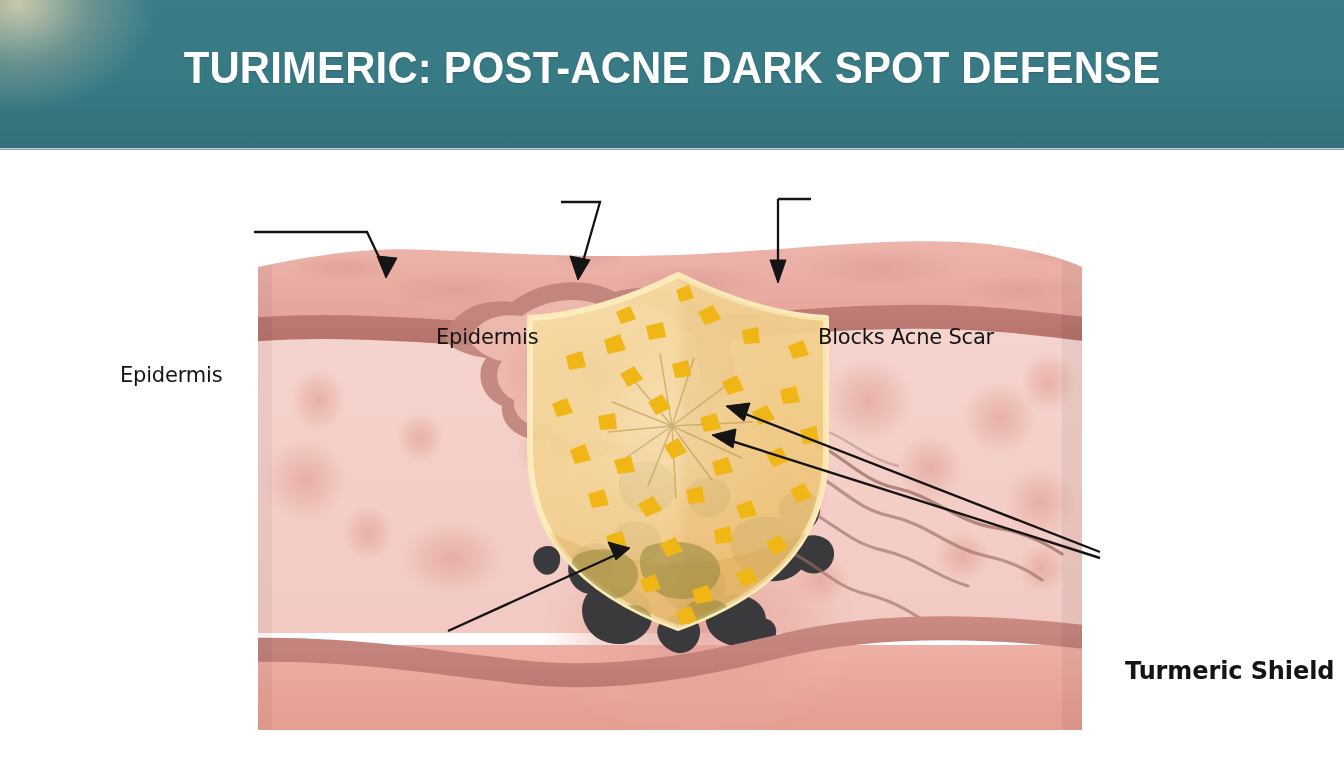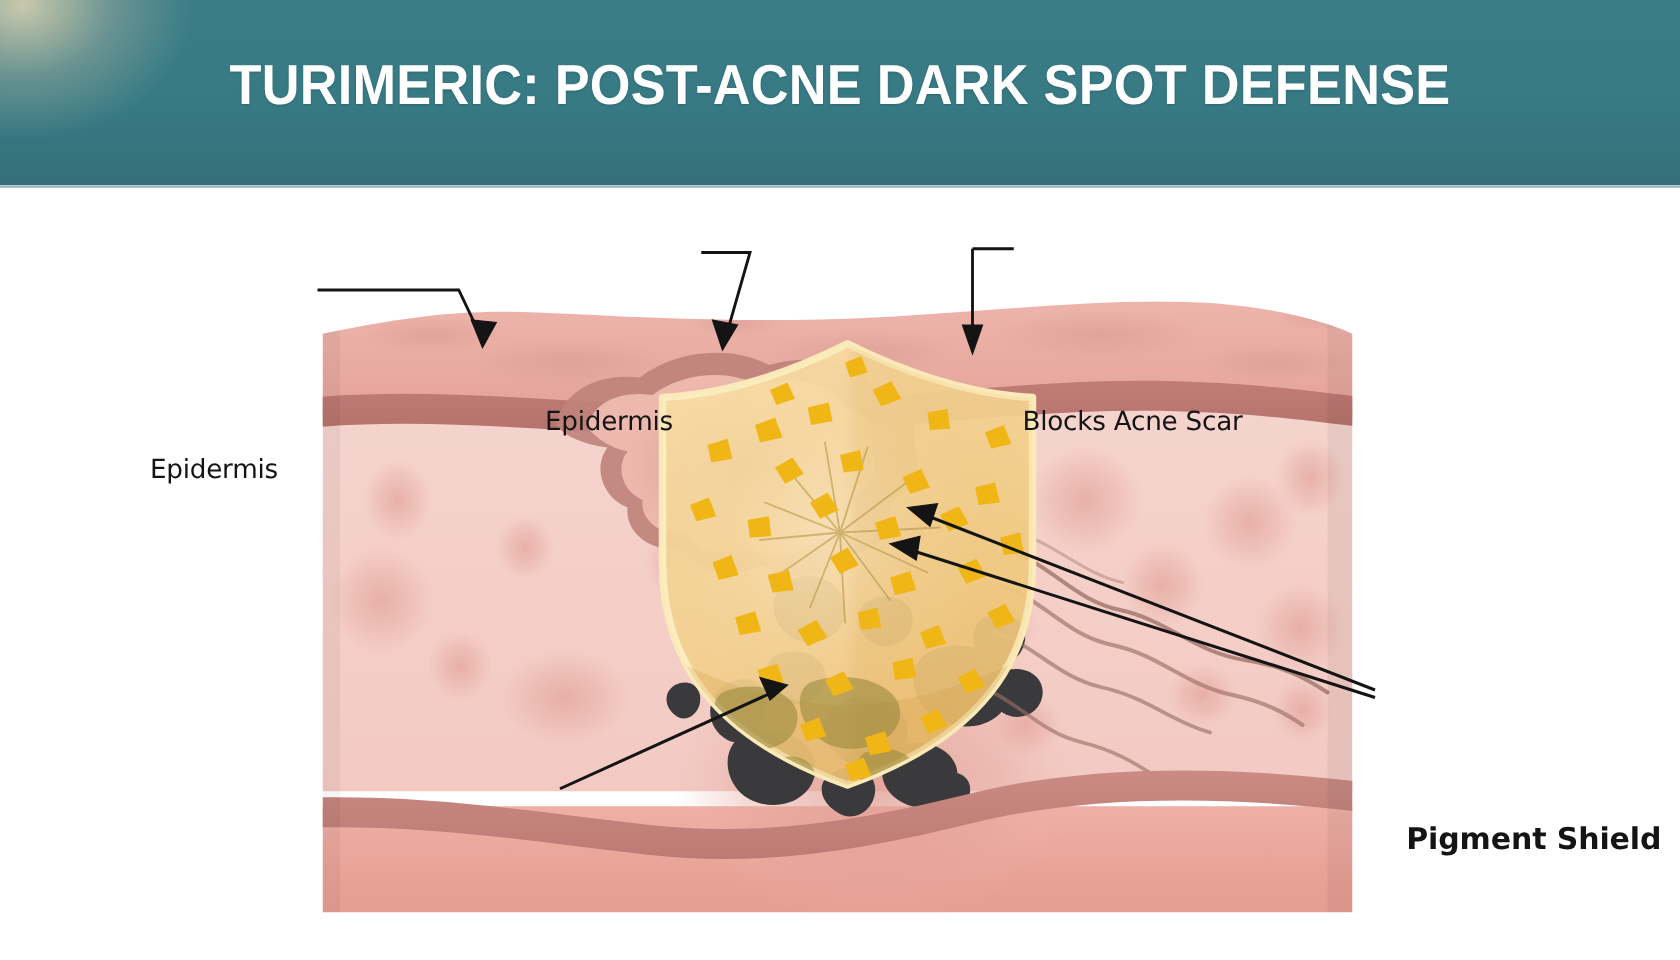--- a/index.html
+++ b/index.html
@@ -365,17 +365,17 @@
       </g>
     </svg>
 
     <div class="lbl lbl-plain" id="label-epiedernis">Epidermis</div>
 
     <div class="lbl lbl-plain" id="label-epidermis">Epidermis</div>
 
     <div class="lbl lbl-plain" id="label-healing-acne-scar">Blocks Acne Scar</div>
 
     <div class="lbl" id="label-turmeric-shield">
-      <div class="lbl-strong">Pigment Shield</div>
+      <div class="lbl-strong">Turmeric Shield</div>
     </div>
 
   </div>
 </div>
 
 </body></html>

